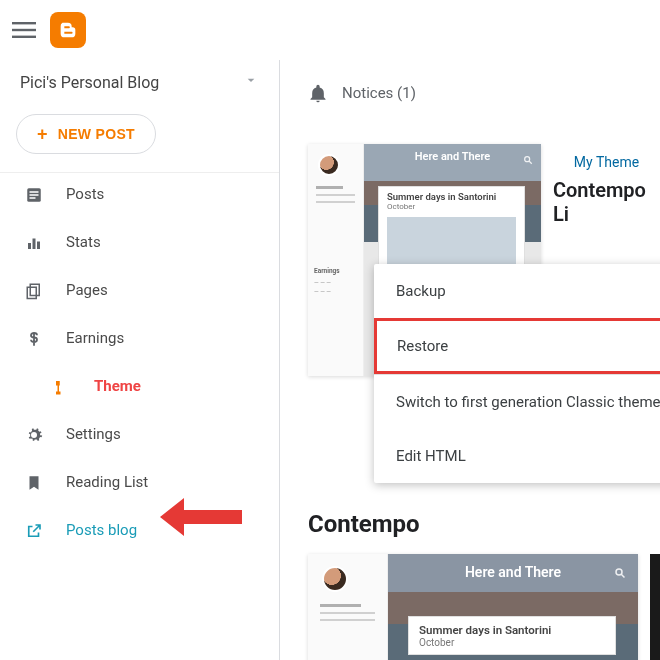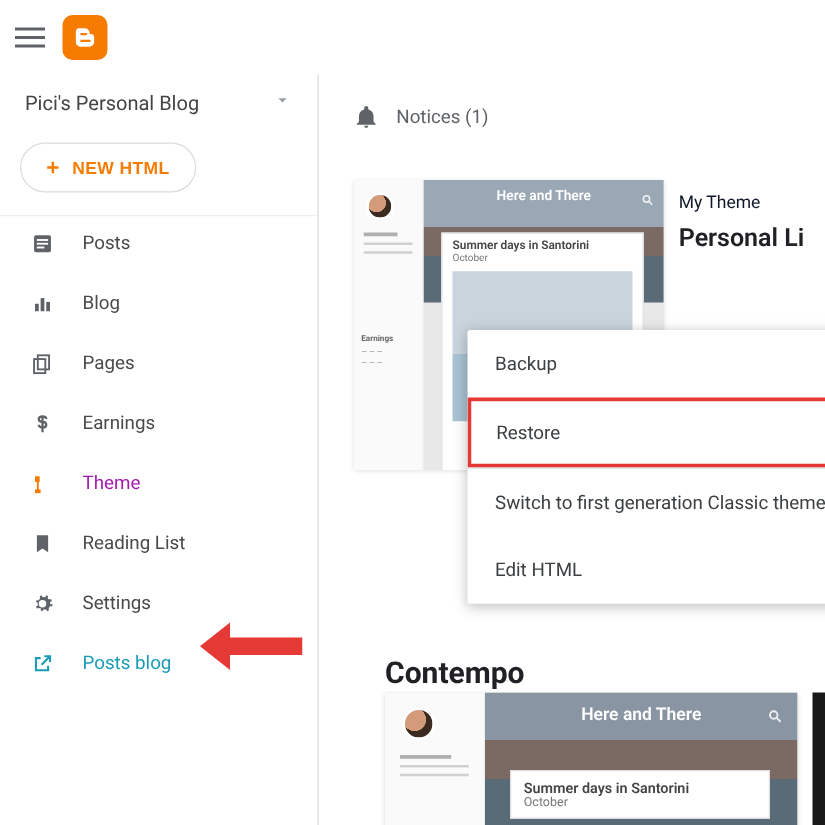--- a/index.html
+++ b/index.html
@@ -5,33 +5,33 @@
 * { box-sizing: border-box; margin: 0; padding: 0; }
 body { font-family: -apple-system, BlinkMacSystemFont, "Segoe UI", Roboto, Arial, sans-serif; background: #fff; color: #3c4043; width: 660px; height: 660px; overflow: hidden; position: relative; }
 
 .topbar { height: 60px; display: flex; align-items: center; padding: 0 12px; gap: 14px; }
 .hamburger { width: 24px; height: 24px; color: #5f6368; display: flex; align-items: center; justify-content: center; cursor: pointer; }
 .hamburger svg { width: 24px; height: 24px; }
 .logo { width: 36px; height: 36px; background: #f57c00; border-radius: 8px; display: flex; align-items: center; justify-content: center; }
 .logo svg { width: 22px; height: 22px; }
 
 .layout { display: flex; height: calc(100% - 60px); }
-.sidebar { width: 255px; border-right: 1px solid #dadce0; display: flex; flex-direction: column; }
+.sidebar { width: 280px; border-right: 1px solid #dadce0; display: flex; flex-direction: column; }
 
 .blog-select { display: flex; align-items: center; justify-content: space-between; padding: 12px 20px 18px 20px; font-size: 16px; color: #444; cursor: pointer; }
 .blog-select .chev { color: #9aa0a6; }
 .chev svg { width: 16px; height: 16px; }
 
 .newpost-wrap { padding: 4px 16px 18px 16px; border-bottom: 1px solid #eee; }
 .newpost { display: inline-flex; align-items: center; gap: 10px; border: 1px solid #dadce0; border-radius: 24px; padding: 10px 20px; color: #f57c00; font-weight: 600; font-size: 14px; letter-spacing: .3px; cursor: pointer; background: #fff; }
 .newpost .plus { font-size: 18px; line-height: 1; }
 
 .navlist { list-style: none; padding: 12px 0 0 0; }
 .navlist li { display: flex; align-items: flex-start; gap: 22px; padding: 0 24px; height: 48px; font-size: 15px; color: #4a4a4a; cursor: pointer; }
-.navlist li.active { color: #a21caf; font-weight: 400; }
+.navlist li.active { color: #ef4444; font-weight: 700; margin-left: 28px; }
 .navlist li .icn { width: 20px; height: 20px; display: flex; align-items: center; justify-content: center; color: #5f6368; flex: 0 0 20px; }
 .navlist li.active .icn { color: #f57c00; }
 .navlist li.viewblog { color: #1a9cb7; }
 .navlist li.viewblog .icn { color: #1a9cb7; }
 .icn svg { width: 18px; height: 18px; }
 
 .main { flex: 1; padding: 24px 0 0 28px; position: relative; overflow: hidden; }
 .notices { display: flex; gap: 14px; color: #5f6368; font-size: 15px; }
 .notices .bell { width: 20px; height: 20px; }
 
@@ -45,29 +45,29 @@
 .preview .hero { position: absolute; left: 56px; right: 0; top: 0; height: 98px; background: linear-gradient(#9aa7b4 0 38%, #7b6a64 38% 62%, #5a6b78 62% 100%); }
 .preview .hero-title { position: absolute; top: 6px; left: 56px; right: 0; text-align: center; color: #fff; font-size: 11px; font-weight: 600; }
 .preview .search { position: absolute; right: 8px; top: 6px; color: rgba(255,255,255,.85); }
 .preview .card { position: absolute; left: 70px; right: 16px; top: 42px; background: #fff; border: 1px solid #e0e0e0; padding: 4px 8px 60px 8px; font-size: 8px; color: #777; }
 .preview .card .ct { font-size: 9.5px; color: #444; font-weight: 600; }
 .preview .card .img { margin-top: 6px; height: 120px; background: linear-gradient(#c9d4dd 0 55%, #a8c3d3 55% 100%); }
 .preview .mini-archive { position: absolute; left: 6px; bottom: 80px; font-size: 6px; color: #888; line-height: 1.6; }
 .preview .mini-archive b { display: block; color: #666; font-size: 6.5px; }
 
 .theme-meta { padding-top: 10px; }
-.theme-meta .caption { font-size: 14px; color: #0f172a; margin-bottom: 8px; }
+.theme-meta .caption { font-size: 14px; color: #0369a1; margin-bottom: 8px; text-align: center; }
 .theme-meta .name { font-size: 20px; font-weight: 600; color: #202124; }
 
 .menu { position: absolute; left: 374px; top: 264px; width: 310px; background: #fff; box-shadow: 0 2px 10px rgba(0,0,0,.25); border-radius: 2px; z-index: 5; overflow: hidden; }
 .menu-item { padding: 18px 22px; font-size: 15px; color: #3c4043; cursor: pointer; }
 .menu-item.hl { border: 3px solid #e53935; padding: 16px 20px; }
 .menu-item.div { border-top: 1px solid #e0e0e0; }
 
-.heading { font-size: 24px; font-weight: 700; color: #202124; position: absolute; left: 308px; top: 524px; }
+.heading { font-size: 24px; font-weight: 700; color: #202124; position: absolute; left: 308px; top: 510px; }
 
 .preview2 { position: absolute; left: 308px; top: 554px; width: 330px; height: 120px; background: #e8e8e8; box-shadow: 0 1px 4px rgba(0,0,0,.15); overflow: hidden; }
 .preview2 .mini-sidebar { position: absolute; left: 0; top: 0; bottom: 0; width: 80px; background: #fafafa; border-right: 1px solid #eee; }
 .preview2 .avatar { position: absolute; left: 14px; top: 12px; width: 26px; height: 26px; border-radius: 50%; background: radial-gradient(circle at 35% 35%, #d39b7a 0 45%, #3a2a20 46% 100%); border: 2px solid #fff; }
 .preview2 .mini-lines { position: absolute; left: 12px; top: 50px; right: 12px; }
 .preview2 .mini-lines span { display: block; height: 2px; background: #d0d0d0; margin-bottom: 5px; }
 .preview2 .mini-lines span:first-child { height: 3px; width: 75%; background: #b0b0b0; }
 .preview2 .hero { position: absolute; left: 80px; right: 0; top: 0; bottom: 0; background: linear-gradient(#8a95a3 0 32%, #7b6a64 32% 58%, #5a6b78 58% 100%); }
 .preview2 .hero-title { position: absolute; top: 10px; left: 80px; right: 0; text-align: center; color: #fff; font-size: 14px; font-weight: 600; }
 .preview2 .search { position: absolute; right: 12px; top: 10px; color: rgba(255,255,255,.85); }
@@ -101,21 +101,21 @@
   <aside class="sidebar">
     <div class="blog-select">
       <span>Pici's Personal Blog</span>
       <span class="chev"><svg viewBox="0 0 24 24" fill="currentColor">
             <path d="M7 10l5 5 5-5z"></path>
           </svg></span>
     </div>
     <div class="newpost-wrap">
       <button class="newpost">
         <span class="plus">+</span>
-        <span>NEW HTML</span>
+        <span>NEW POST</span>
       </button>
     </div>
     <ul class="navlist">
       <li>
           <span class="icn">
             <svg viewBox="0 0 24 24" fill="currentColor">
               <rect x="3" y="3" width="18" height="18" rx="2"></rect>
               <rect x="6" y="7" width="12" height="2" fill="#fff"></rect>
               <rect x="6" y="11" width="12" height="2" fill="#fff"></rect>
               <rect x="6" y="15" width="8" height="2" fill="#fff"></rect>
@@ -124,21 +124,21 @@
           <span>Posts</span>
         </li>
       <li>
           <span class="icn">
             <svg viewBox="0 0 24 24" fill="currentColor">
               <rect x="4" y="12" width="4" height="8"></rect>
               <rect x="10" y="6" width="4" height="14"></rect>
               <rect x="16" y="10" width="4" height="10"></rect>
             </svg>
           </span>
-          <span>Blog</span>
+          <span>Stats</span>
         </li>
       <li>
           <span class="icn">
             <svg viewBox="0 0 24 24" fill="none" stroke="currentColor" stroke-width="2">
               <rect x="7" y="3" width="12" height="15"></rect>
               <rect x="3" y="7" width="12" height="15"></rect>
             </svg>
           </span>
           <span>Pages</span>
         </li>
@@ -155,32 +155,32 @@
             <svg viewBox="0 0 24 24" fill="currentColor">
               <path d="M4 4h5v6H4zM6 10v10h2V10z"></path>
               <rect x="4" y="18" width="6" height="4"></rect>
             </svg>
           </span>
           <span>Theme</span>
         </li>
       <li>
           <span class="icn">
             <svg viewBox="0 0 24 24" fill="currentColor">
+              <path d="M12 8a4 4 0 100 8 4 4 0 000-8zm9 4l2 1-1 2-2-.5a8 8 0 01-1.5 2.5l.5 2-2 1-1-2a8 8 0 01-3 0l-1 2-2-1 .5-2A8 8 0 018 16.5L6 17l-1-2 2-1a8 8 0 010-3L5 10l1-2 2 .5A8 8 0 019.5 6L9 4l2-1 1 2a8 8 0 013 0l1-2 2 1-.5 2A8 8 0 0119 7.5l2-.5 1 2-2 1a8 8 0 010 3z"></path>
+            </svg>
+          </span>
+          <span>Settings</span>
+        </li>
+      <li>
+          <span class="icn">
+            <svg viewBox="0 0 24 24" fill="currentColor">
               <path d="M6 3h12v18l-6-4-6 4z"></path>
             </svg>
           </span>
           <span>Reading List</span>
-        </li>
-      <li>
-          <span class="icn">
-            <svg viewBox="0 0 24 24" fill="currentColor">
-              <path d="M12 8a4 4 0 100 8 4 4 0 000-8zm9 4l2 1-1 2-2-.5a8 8 0 01-1.5 2.5l.5 2-2 1-1-2a8 8 0 01-3 0l-1 2-2-1 .5-2A8 8 0 018 16.5L6 17l-1-2 2-1a8 8 0 010-3L5 10l1-2 2 .5A8 8 0 019.5 6L9 4l2-1 1 2a8 8 0 013 0l1-2 2 1-.5 2A8 8 0 0119 7.5l2-.5 1 2-2 1a8 8 0 010 3z"></path>
-            </svg>
-          </span>
-          <span>Settings</span>
         </li>
       <li class="viewblog">
           <span class="icn">
             <svg viewBox="0 0 24 24" fill="none" stroke="currentColor" stroke-width="2.2">
               <path d="M14 4h6v6M20 4l-9 9M18 14v5H5V6h5"></path>
             </svg>
           </span>
           <span>Posts blog</span>
         </li>
     </ul>
@@ -208,21 +208,21 @@
         <div class="hero"></div>
         <div class="hero-title">Here and There</div>
         <div class="search"><svg width="10" height="10" viewBox="0 0 24 24" fill="none" stroke="currentColor" stroke-width="3">
               <circle cx="10" cy="10" r="6"></circle>
               <line x1="15" y1="15" x2="21" y2="21"></line>
             </svg></div>
         <div class="card"><div class="ct">Summer days in Santorini</div><span>October</span><div class="img"></div></div>
       </div>
       <div class="theme-meta">
         <div class="caption">My Theme</div>
-        <div class="name">Personal Li</div>
+        <div class="name">Contempo Li</div>
       </div>
     </div>
   </main>
 </div>
 
 <div class="menu">
   <div class="menu-item">Backup</div>
   <div class="menu-item hl">Restore</div>
   <div class="menu-item div">Switch to first generation Classic theme</div>
   <div class="menu-item">Edit HTML</div>

